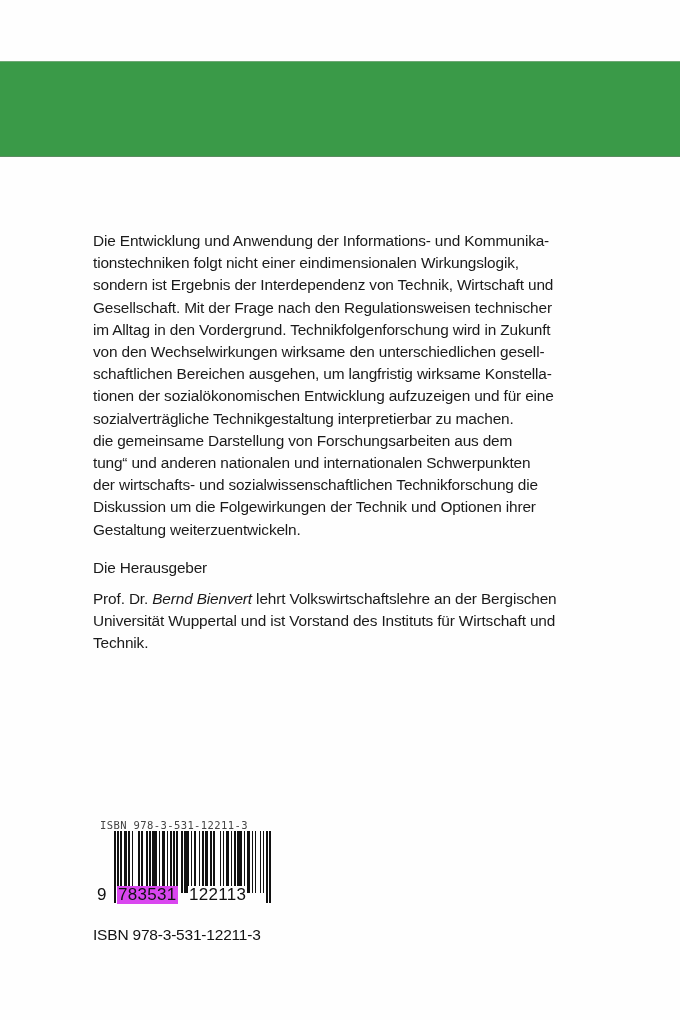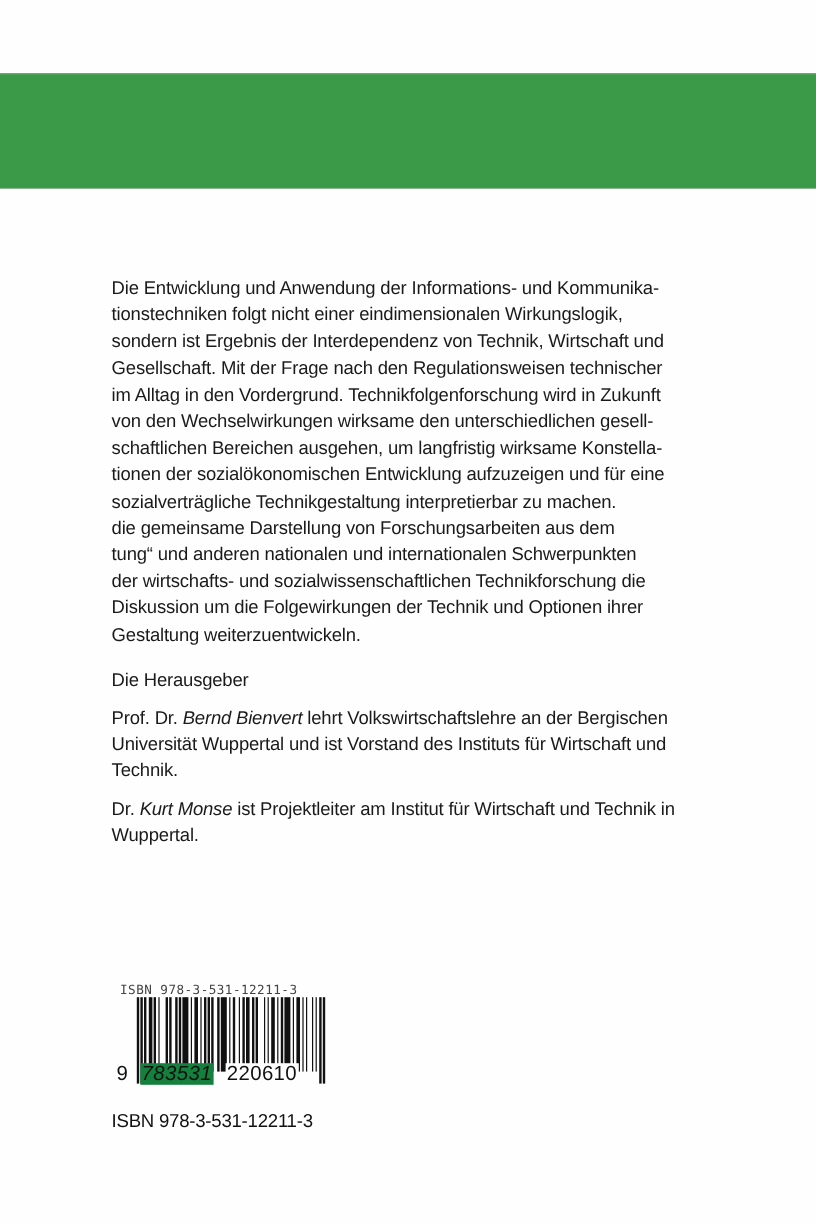--- a/index.html
+++ b/index.html
@@ -57,21 +57,21 @@
     .digits {
       position: relative;
       height: 20px;
       font-family: "Liberation Sans", sans-serif;
       font-size: 17px;
       color: #111;
       line-height: 18px;
       margin-top: -11px;
     }
     .digits .first { position: absolute; left: 0; top: 0; }
-    .digits .grp1 { position: absolute; left: 20px; top: 0; background: #15803d; padding: 0 1px; letter-spacing: 0.3px; font-style: italic; }
+    .digits .grp1 { position: absolute; left: 20px; top: 0; background: #d946ef; padding: 0 1px; letter-spacing: 0.3px; }
     .digits .grp2 { position: absolute; left: 91px; top: 0; background: #fefefe; padding: 0 1px; letter-spacing: 0.3px; }
     .isbn-bottom {
       position: absolute;
       left: 93px; top: 926px;
       font-family: "Liberation Sans", sans-serif;
       font-size: 15.5px;
       color: #111;
       letter-spacing: -0.2px;
     }
   </style>
@@ -107,28 +107,20 @@
   <div>
     <p>
       <span>Prof. Dr.</span>
       <em>Bernd Bienvert</em>
       <span>lehrt Volkswirtschaftslehre an der Bergischen</span>
     </p>
     <p>Universität Wuppertal und ist Vorstand des Instituts für Wirtschaft und</p>
     <p class="last-line-left">Technik.</p>
   </div>
   <div class="gap-small"></div>
-  <div>
-    <p class="last-line-left">
-      <span>Dr.</span>
-      <em>Kurt Monse</em>
-      <span>ist Projektleiter am Institut für Wirtschaft und Technik in</span>
-    </p>
-    <p class="last-line-left">Wuppertal.</p>
-  </div>
 </div>
 
 <div class="barcode-block">
   <div class="isbn-top">ISBN 978-3-531-12211-3</div>
   <div class="bars" id="bars">
       <span style="left: 0px; width: 1.6px; height: 72px;"></span>
       <span style="left: 3.2px; width: 1.6px; height: 72px;"></span>
       <span style="left: 6.4px; width: 1.6px; height: 62px;"></span>
       <span style="left: 9.6px; width: 3.2px; height: 62px;"></span>
       <span style="left: 14.4px; width: 1.6px; height: 62px;"></span>
@@ -164,16 +156,16 @@
       <span style="left: 137.6px; width: 1.6px; height: 62px;"></span>
       <span style="left: 140.8px; width: 1.6px; height: 62px;"></span>
       <span style="left: 145.6px; width: 1.6px; height: 62px;"></span>
       <span style="left: 148.8px; width: 1.6px; height: 62px;"></span>
       <span style="left: 152px; width: 1.6px; height: 72px;"></span>
       <span style="left: 155.2px; width: 1.6px; height: 72px;"></span>
     </div>
   <div class="digits">
     <span class="first">9</span>
     <span class="grp1">783531</span>
-    <span class="grp2">220610</span>
+    <span class="grp2">122113</span>
   </div>
 </div>
 <div class="isbn-bottom">ISBN 978-3-531-12211-3</div>
 
 </body></html>

